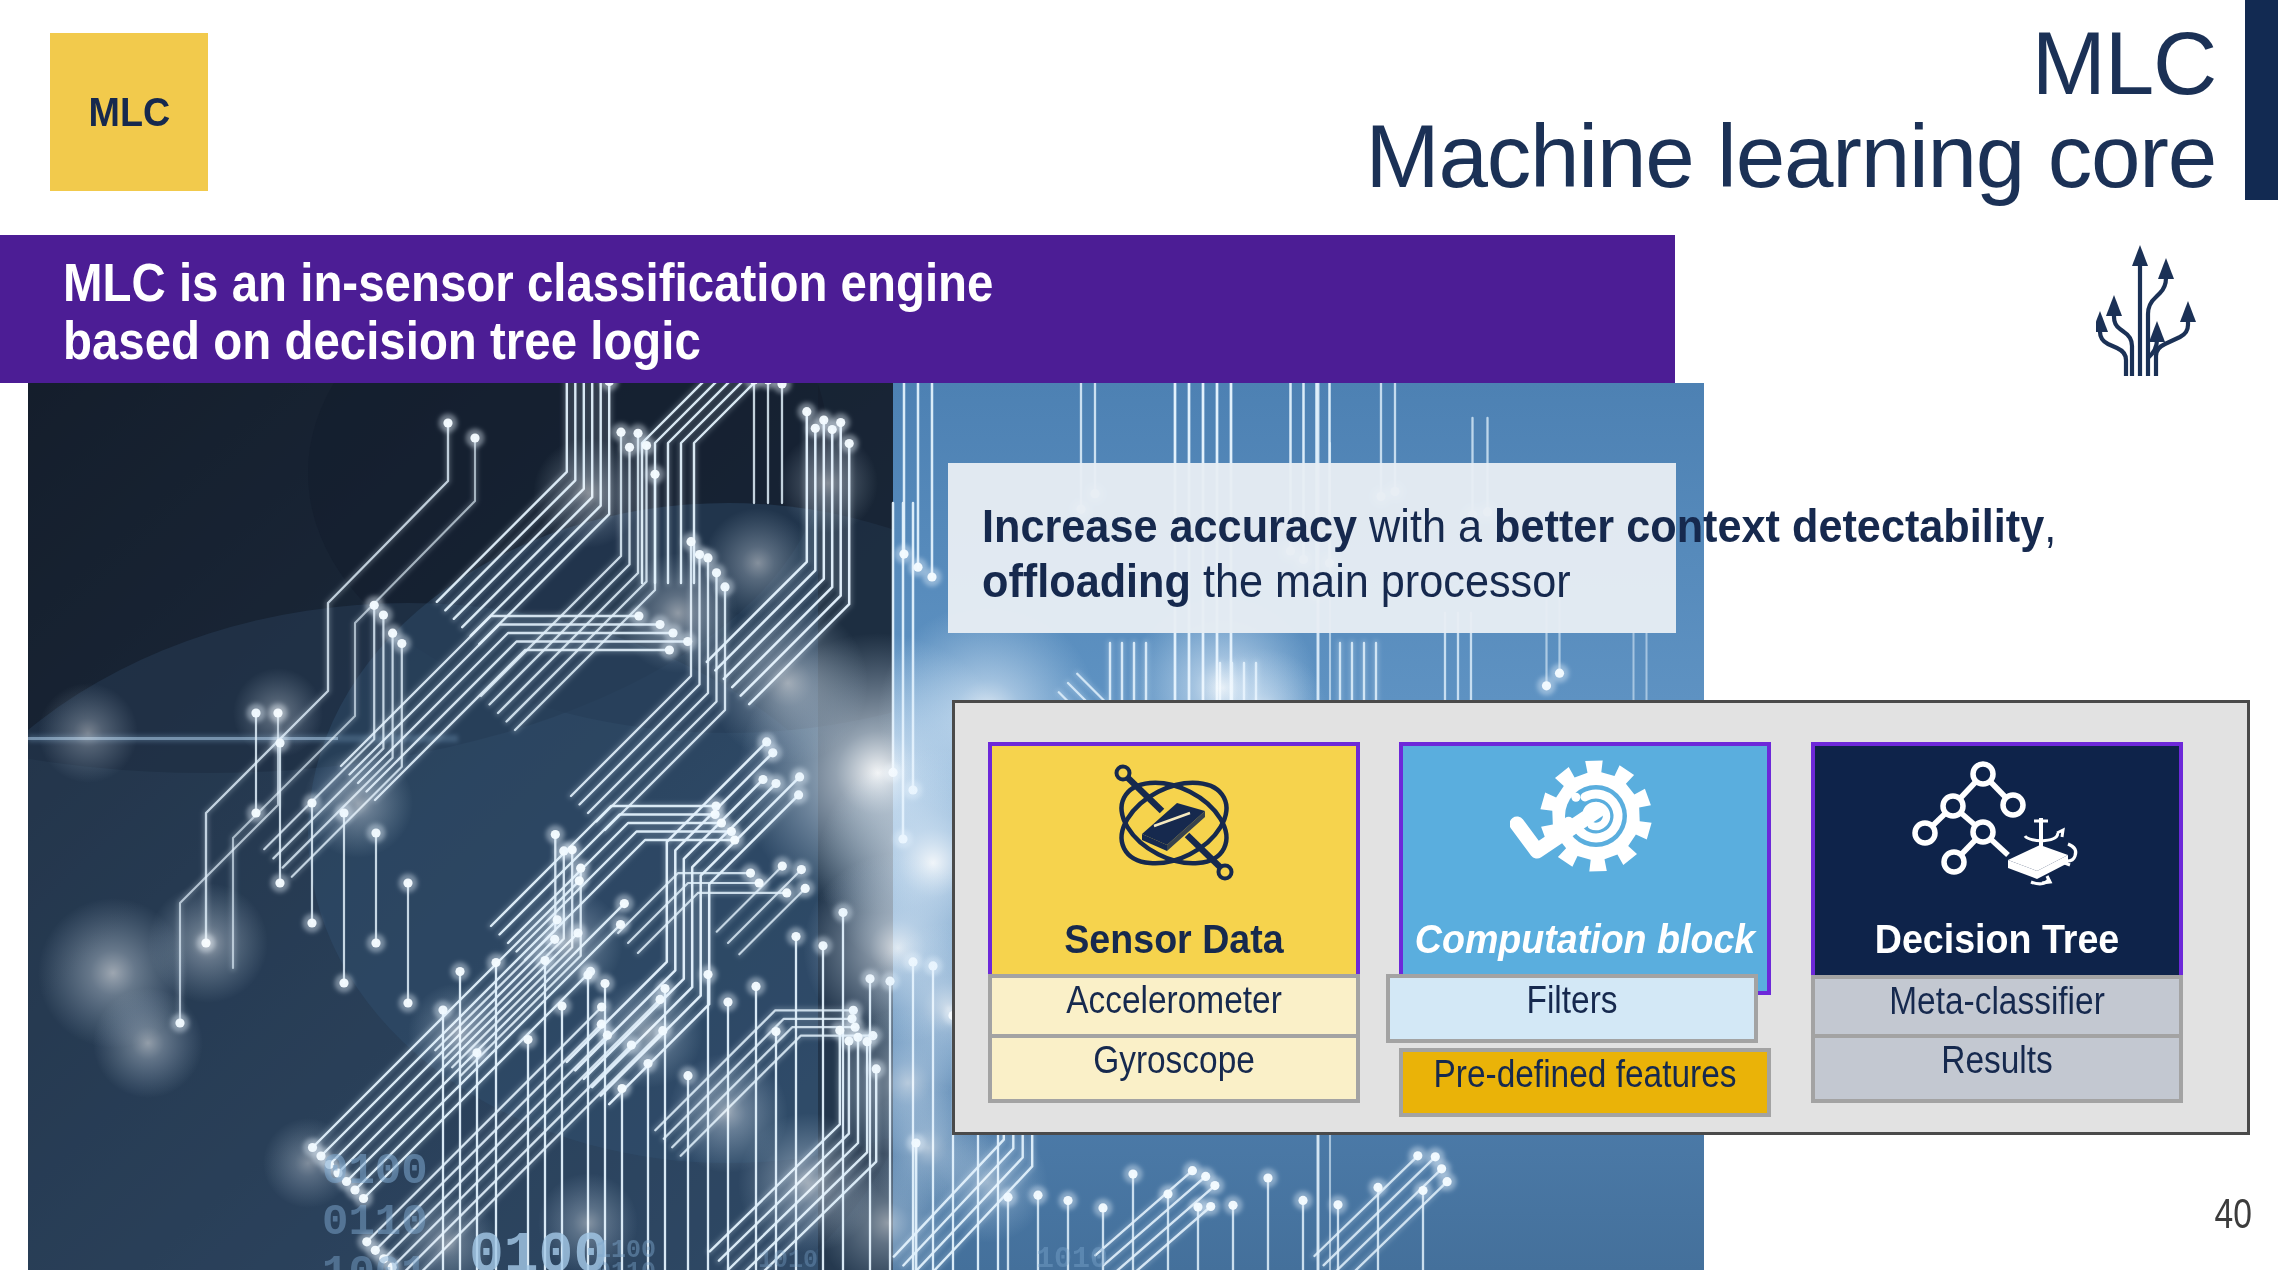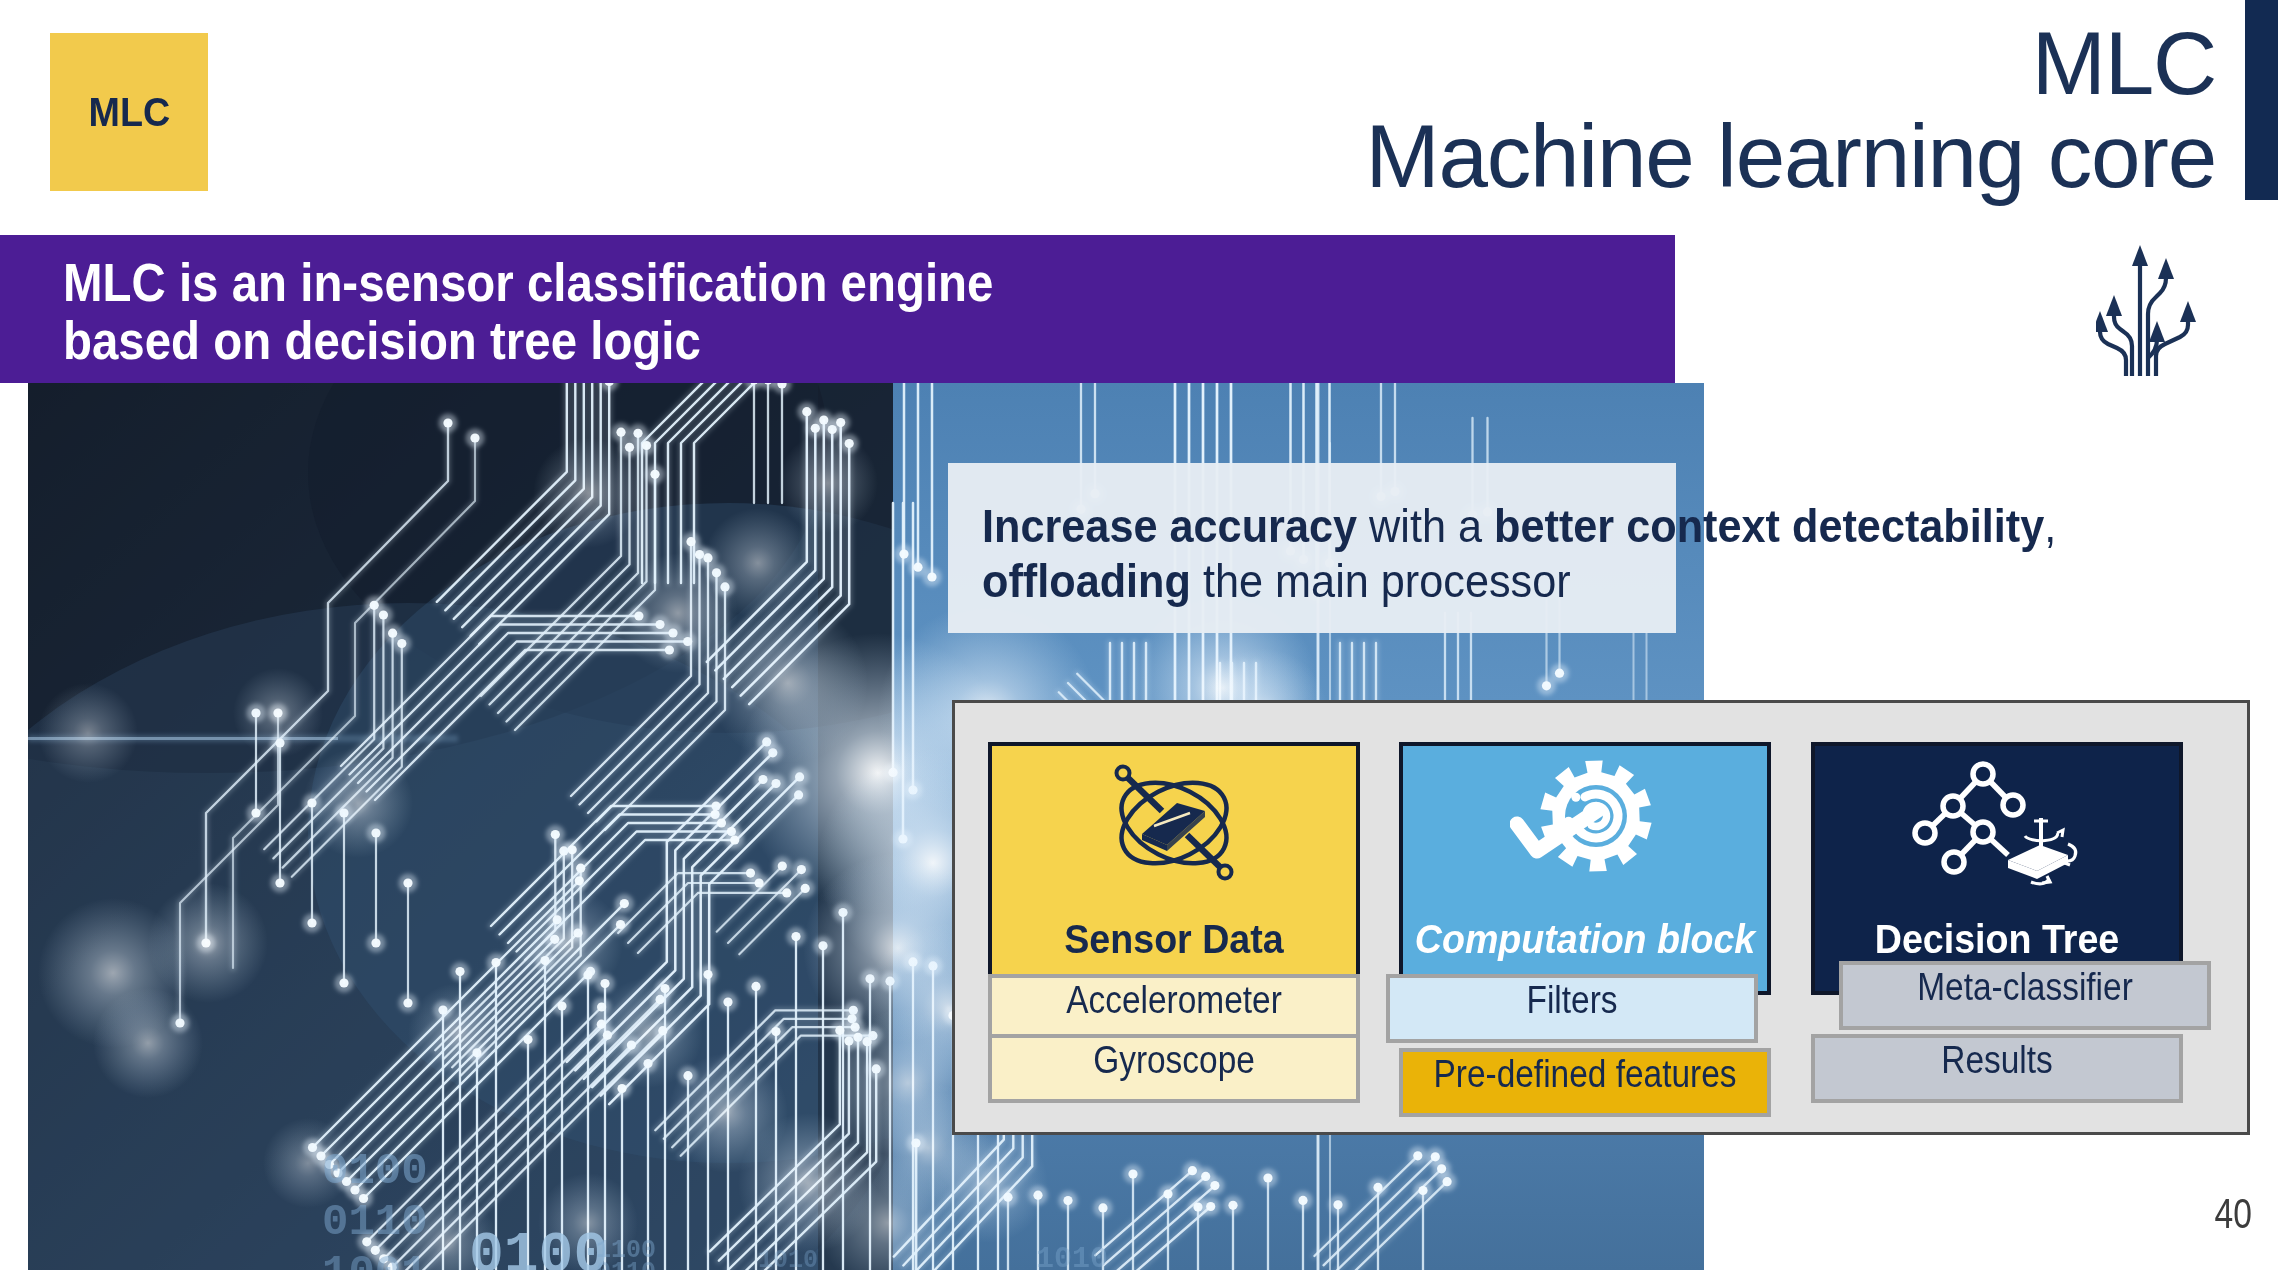--- a/index.html
+++ b/index.html
@@ -8,21 +8,21 @@
 #logo { left:50px; top:33px; width:158px; height:158px; background:#f2ca4c; text-align:center; }
 #logo span { display:inline-block; color:#16294e; font-weight:bold; font-size:41px; line-height:158px; transform:scaleX(0.92); transform-origin:center; }
 #title { right:62px; top:17px; text-align:right; color:#1b3156; font-size:89px; line-height:93px; letter-spacing:-1.2px; }
 #titlebar { left:2245px; top:0px; width:33px; height:200px; background:#122a52; }
 #banner { left:0; top:235px; width:1675px; height:148px; background:#4c1d95; }
 #bannertext { position:absolute; left:63px; top:19px; color:#ffffff; font-weight:bold; font-size:53px; line-height:58px; white-space:nowrap; transform:scaleX(0.895); transform-origin:left top; }
 #arrows { left:2096px; top:242px; }
 #quote { left:948px; top:463px; width:728px; height:170px; background:rgba(231,237,244,0.96); }
 #qt { left:982px; top:498px; color:#16294e; font-size:47px; line-height:55px; white-space:nowrap; transform:scaleX(0.92); transform-origin:left top; }
 #panel { left:952px; top:700px; width:1298px; height:435px; background:#e2e2e2; border:3px solid #4a4a4a; }
-.col { position:absolute; top:39px; width:372px; height:253px; border:4px solid #0f172a; }
+.col { position:absolute; top:39px; width:372px; height:253px; border:4px solid #6d28d9; }
 .col .cap { position:absolute; bottom:31px; width:100%; text-align:center; font-weight:bold; font-size:40px; line-height:42px; transform:scaleX(0.94); }
 .icn { position:absolute; top:14px; width:100%; display:flex; justify-content:center; }
 .sub { position:absolute; width:372px; height:69px; border:4px solid #a3a3a3; }
 .sub span { display:block; width:100%; text-align:center; font-size:38px; color:#16294e; line-height:44px; transform:scaleX(0.88); }
 #c1 { left:33px;  background:#f6d34d; }
 #c2 { left:444px; background:#5aaede;font-style:italic; }
 #c3 { left:856px; background:#0e234a; }
 #c1 .cap { color:#16294e; }
 #c2 .cap, #c3 .cap { color:#ffffff; }
 #pagenum { left:2180px; top:1190px; width:72px; text-align:right; color:#3c3c3c; font-size:42px; transform:scaleX(0.8); transform-origin:right top; }
@@ -996,20 +996,20 @@
       </div>
     <div class="sub" style="left:33px;  top:331px; background:#faf0c8;">
         <span>Gyroscope</span>
       </div>
     <div class="sub" style="left:431px; top:271px; background:#d3e8f6;">
         <span>Filters</span>
       </div>
     <div class="sub" style="left:444px; top:345px; background:#eab308;">
         <span>Pre-defined features</span>
       </div>
-    <div class="sub" style="left:856px; top:258px; background:#c3c8d1;margin-left:28px;">
+    <div class="sub" style="left:856px; top:272px; background:#c3c8d1;">
         <span>Meta-classifier</span>
       </div>
     <div class="sub" style="left:856px; top:331px; background:#c3c8d1;">
         <span>Results</span>
       </div>
   </div>
   <div class="abs" id="pagenum">40</div>
 </div>
 </body></html>

